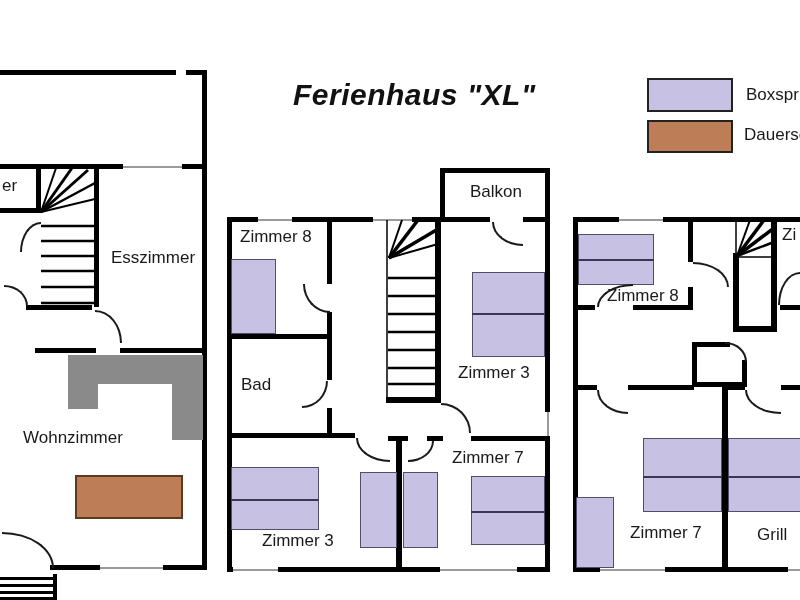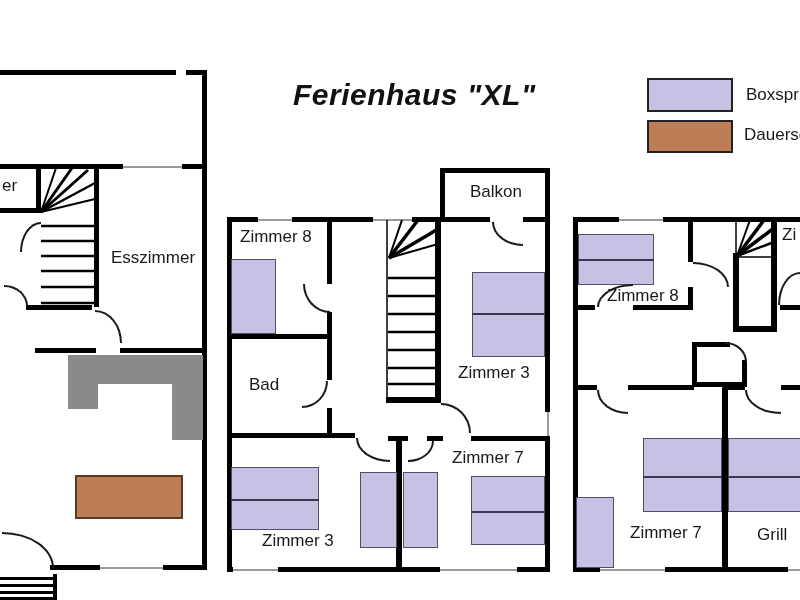--- a/index.html
+++ b/index.html
@@ -46,20 +46,21 @@
   <div class="win-h" style="left:100px;top:565px;width:63px;height:5px;"></div>
 
   <div class="wall" style="left:0;top:208px;width:41px;height:5px;"></div>
   <div class="wall" style="left:36px;top:164px;width:5px;height:49px;"></div>
   <div class="wall" style="left:94px;top:164px;width:5px;height:143px;"></div>
   <div class="wall" style="left:26px;top:305px;width:66px;height:5px;"></div>
   <div class="wall" style="left:35px;top:348px;width:61px;height:5px;"></div>
   <div class="wall" style="left:120px;top:348px;width:83px;height:5px;"></div>
   <div class="lbl" style="left:2px;top:176px;">er</div>
   <div class="lbl" style="left:111px;top:248px;">Esszimmer</div>
+  <div class="lbl" style="left:23px;top:428px;">Wohnzimmer</div>
 
   <div class="gray" style="left: 68px; top: 355px; width: 135px; height: 29px; background-color: rgb(138, 138, 138);"></div>
   <div class="gray" style="left: 68px; top: 384px; width: 30px; height: 25px; background-color: rgb(138, 138, 138);"></div>
   <div class="gray" style="left: 172px; top: 384px; width: 31px; height: 56px; background-color: rgb(138, 138, 138);"></div>
 
   <div class="sofa" style="left: 75px; top: 475px; width: 108px; height: 44px; background-color: rgb(189, 126, 87);"></div>
 
   <div class="wall" style="left:0;top:577px;width:54px;height:3px;"></div>
   <div class="wall" style="left:0;top:584px;width:54px;height:3px;"></div>
   <div class="wall" style="left:0;top:591px;width:54px;height:3px;"></div>
@@ -94,21 +95,21 @@
   <div class="wall" style="left:227px;top:433px;width:128px;height:5px;"></div>
   <div class="wall" style="left:427px;top:436px;width:16px;height:5px;"></div>
   <div class="wall" style="left:471px;top:436px;width:79px;height:5px;"></div>
   <div class="wall" style="left:388px;top:436px;width:20px;height:5px;"></div>
   <div class="wall" style="left:396px;top:438px;width:6px;height:134px;"></div>
 
   <div class="wall" style="left:435px;top:217px;width:6px;height:186px;"></div>
   <div class="wall" style="left:386px;top:397px;width:55px;height:6px;"></div>
 
   <div class="lbl" style="left:240px;top:227px;">Zimmer 8</div>
-  <div class="lbl" style="left:249px;top:375px;">Bad</div>
+  <div class="lbl" style="left:241px;top:375px;">Bad</div>
   <div class="lbl" style="left:458px;top:363px;">Zimmer 3</div>
   <div class="lbl" style="left:452px;top:448px;">Zimmer 7</div>
   <div class="lbl" style="left:262px;top:531px;">Zimmer 3</div>
 
   <div class="bed" style="left: 231px; top: 259px; width: 45px; height: 75px; background-color: rgb(199, 194, 227);"></div>
   <div class="bed" style="left: 472px; top: 272px; width: 73px; height: 85px; background-color: rgb(199, 194, 227);">
       <div class="split" style="top:40px;"></div>
     </div>
   <div class="bed" style="left: 471px; top: 476px; width: 74px; height: 69px; background-color: rgb(199, 194, 227);">
       <div class="split" style="top:34px;"></div>

